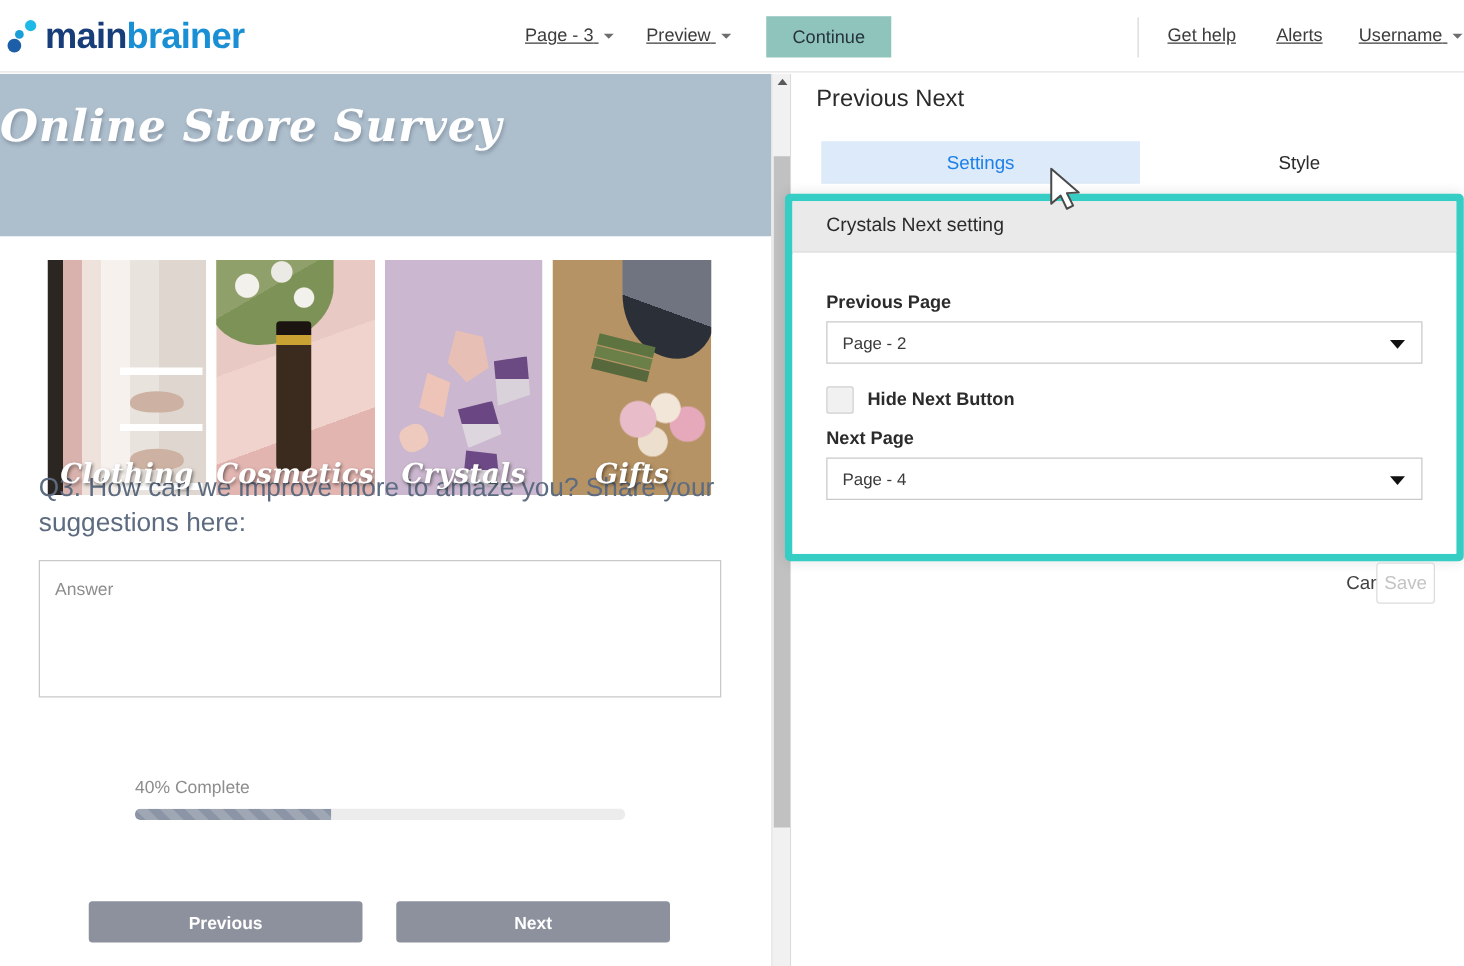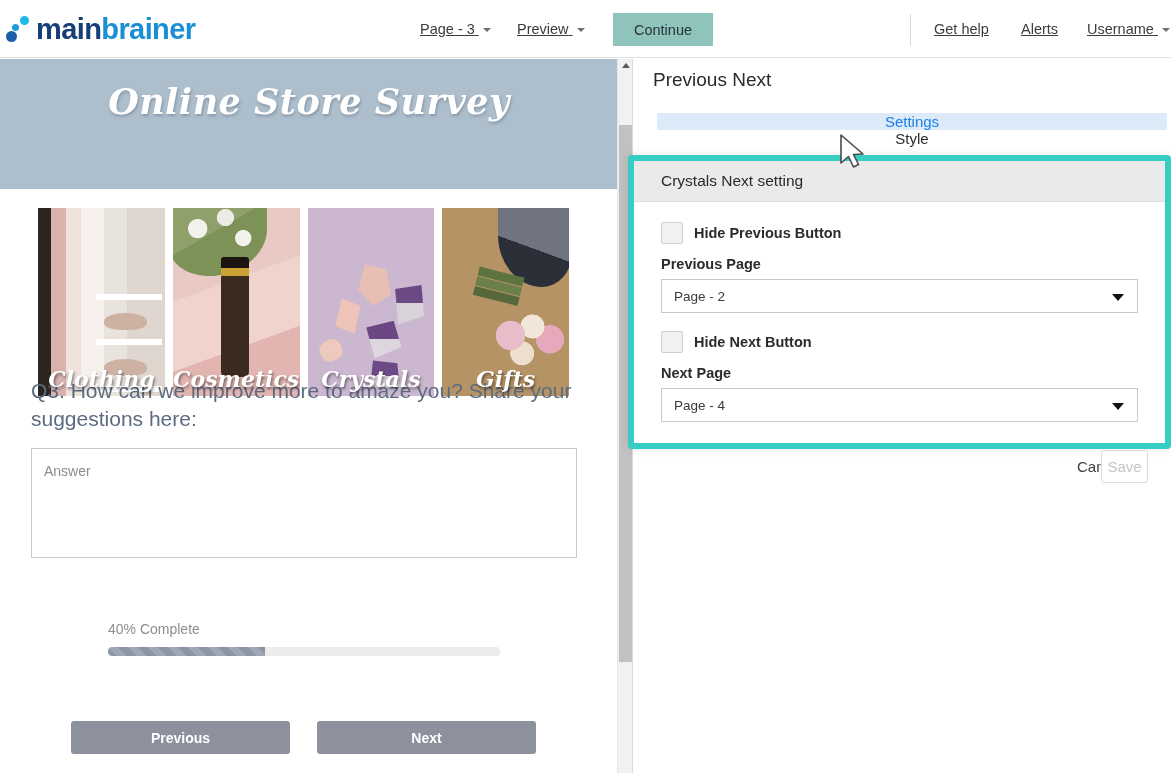--- a/index.html
+++ b/index.html
@@ -93,21 +93,20 @@
 
   #survey-header {
     position: absolute;
     top: 0; left: 0;
     width: 618px; height: 130px;
     background: #adbecd;
   }
   #survey-title {
     position: absolute;
     top: 22px; left: 0; width: 618px;
-    text-align: center;
     color: #ffffff;
     font-family: "DejaVu Serif", serif;
     font-style: italic;
     font-weight: bold;
     font-size: 35px;
     letter-spacing: 0.5px;
     text-shadow: 1px 2px 3px rgba(90,105,120,0.45);
   }
 
   
@@ -348,21 +347,20 @@
     position: absolute;
     top: 10px; left: 20px;
     font-size: 19px;
     color: #2b2b2b;
   }
   #tabs {
     position: absolute;
     top: 54px; left: 24px;
     width: 510px; height: 34px;
     display: flex;
-    flex-direction: column;
   }
   .tab {
     flex: 1 1 0;
     display: flex; align-items: center; justify-content: center;
     font-size: 15px;
     cursor: pointer;
   }
   .tab.active { background: #ddeaf9; color: #1d80e8; }
   .tab.inactive { color: #2b2b2b; background: transparent; }
 
@@ -575,24 +573,20 @@
     <div class="tab active">Settings</div>
     <div class="tab inactive">Style</div>
   </div>
 
   <div id="highlight">
 
     <div id="setting-header">Crystals Next setting</div>
 
     <div id="setting-body">
 
-      <div class="check-row">
-        <span class="checkbox"></span>
-        <span class="check-label">Hide Previous Button</span>
-      </div>
 
       <div class="field-label">Previous Page</div>
       <div class="select-box">
         <span>Page - 2</span>
         <span class="select-caret"></span>
       </div>
 
       <div class="gap-22"></div>
 
       <div class="check-row">

